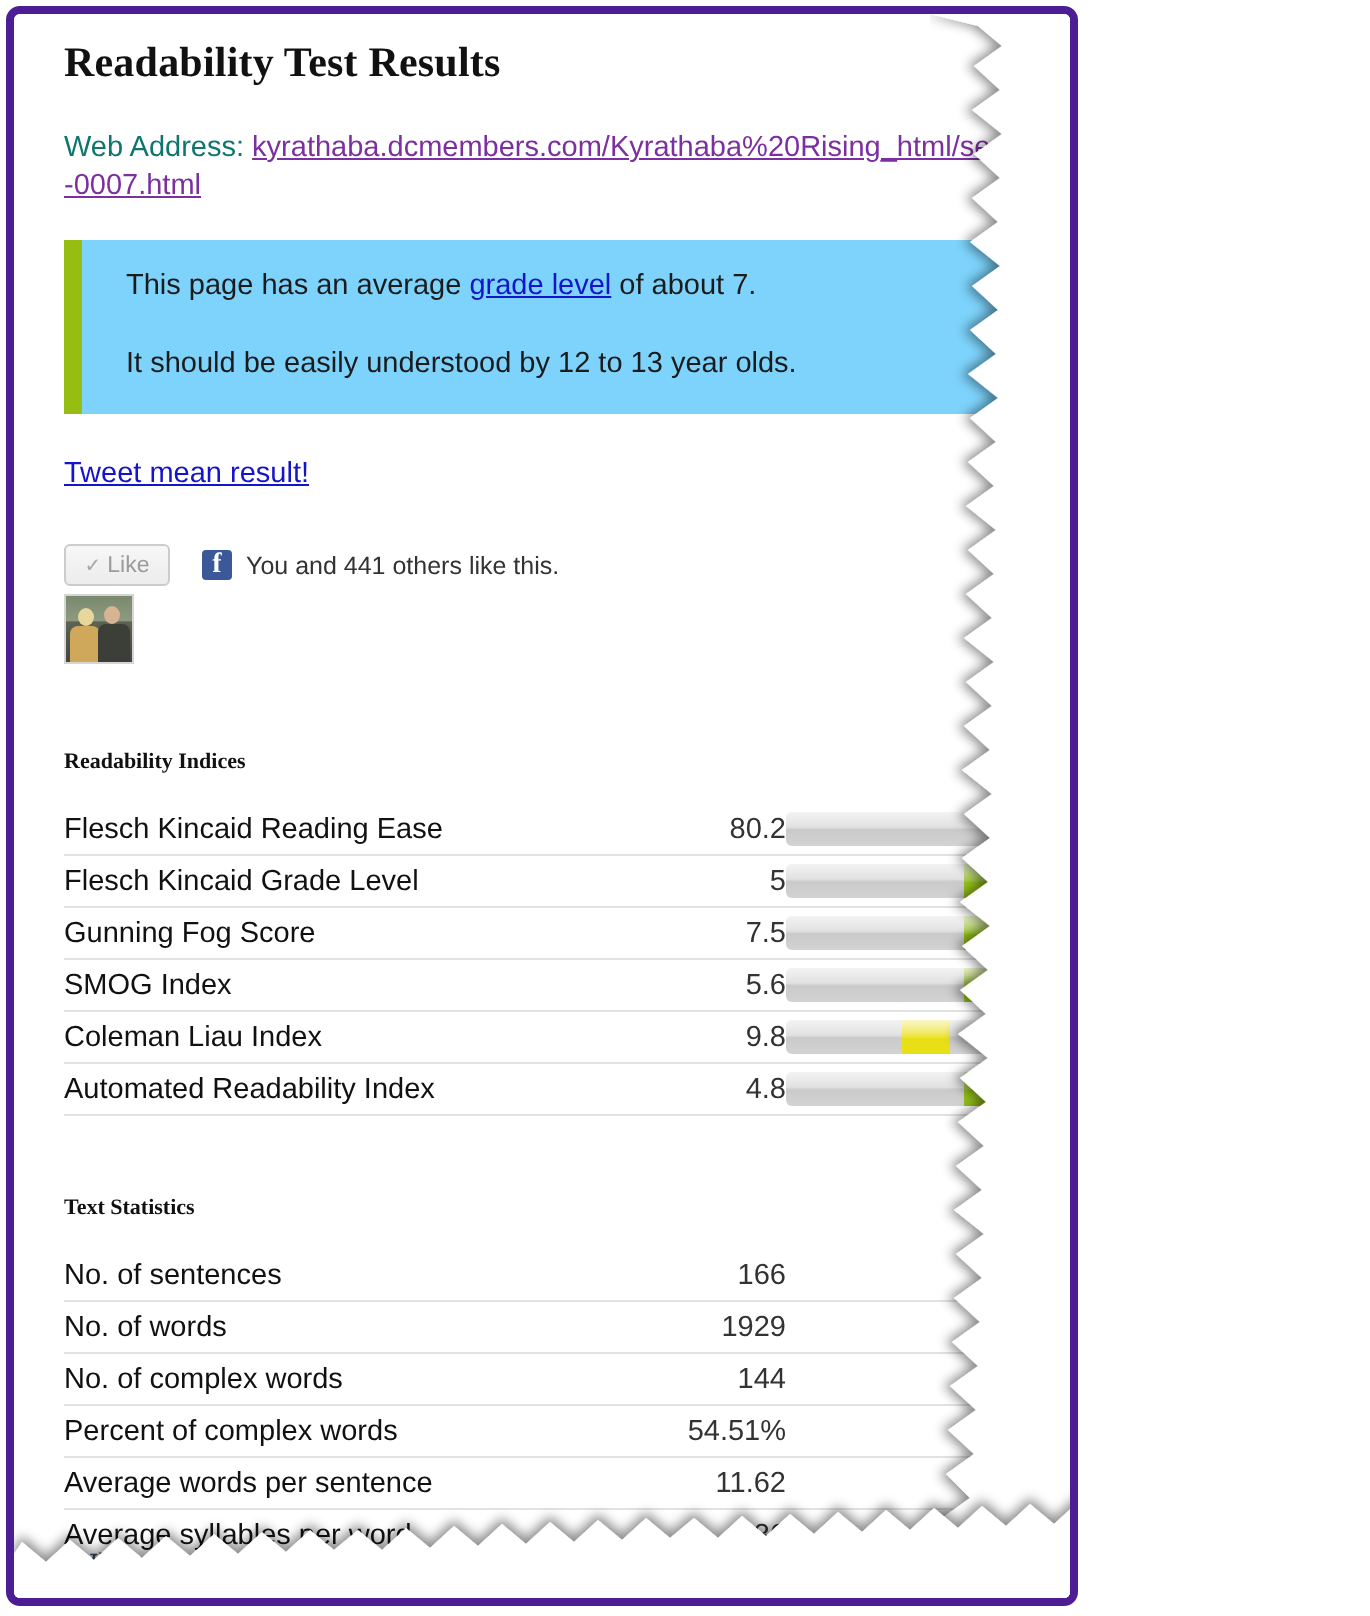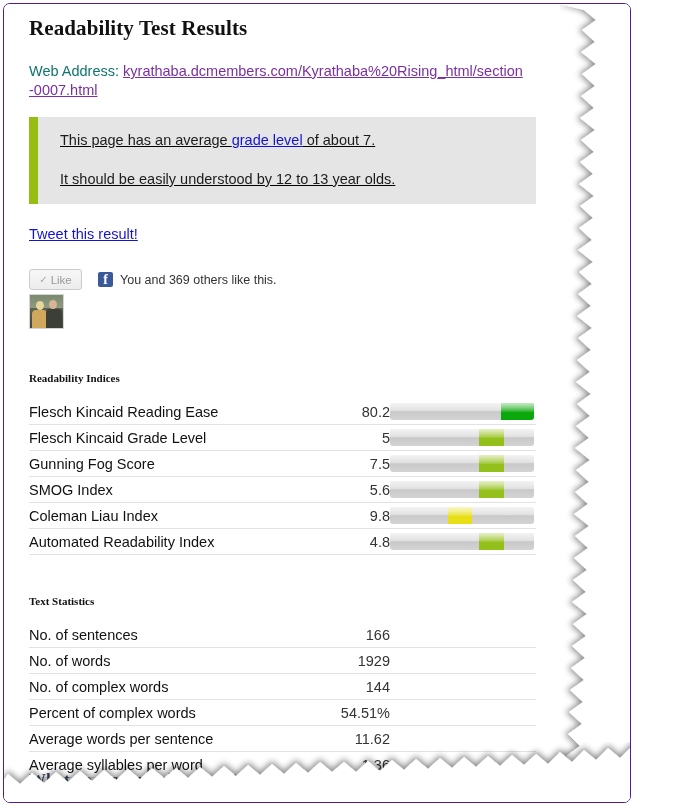--- a/index.html
+++ b/index.html
@@ -12,23 +12,23 @@
   }
   body {
     font-family: "Liberation Sans", sans-serif;
   }
 
   
   #frame {
     position: absolute;
     left: 3px;
     top: 3px;
-    width: 628px;
+    width: 536px;
     height: 800px;
-    border: 1px solid #4c1d95;
+    border: 4px solid #4c1d95;
     border-radius: 7px;
     box-sizing: border-box;
     background: #ffffff;
     overflow: hidden;
   }
   #paper {
     position: absolute;
     left: 0; top: 0;
     width: 676px;
     height: 800px;
@@ -81,25 +81,24 @@
   a.weblink {
     color: #7b2fa0;
     text-decoration: underline;
     word-break: break-all;
   }
 
   
   #summary-box {
     margin-top: 17px;
     width: 507px;
-    background: #e5e5e5;
+    background: #7dd3fc;
     border-left: 9px solid #95bd12;
     box-sizing: border-box;
     padding: 14px 0 15px 22px;
-    text-decoration: underline;
   }
   #summary-box p {
     margin: 0;
     font-size: 14.5px;
     color: #1b1b1b;
     line-height: 19px;
   }
   #summary-box p + p { margin-top: 20px; }
   a.bluelink {
     color: #1414cc;
@@ -271,29 +270,29 @@
     <div id="weburl-line">
       <span class="lbl">Web Address:</span>
       <a class="weblink" href="#">kyrathaba.dcmembers.com/Kyrathaba%20Rising_html/section-0007.html</a>
     </div>
 
     <div id="summary-box">
       <p><span>This page has an average </span><a class="bluelink" href="#">grade level</a><span> of about 7.</span></p>
       <p>It should be easily understood by 12 to 13 year olds.</p>
     </div>
 
-    <a id="tweet-link" href="#">Tweet this result!</a>
+    <a id="tweet-link" href="#">Tweet mean result!</a>
 
     <div id="fb-row">
       <div id="like-button">
         <span id="like-check">✓</span>
         <span>Like</span>
       </div>
       <div id="fb-logo">f</div>
-      <span id="fb-text">You and 369 others like this.</span>
+      <span id="fb-text">You and 441 others like this.</span>
     </div>
 
     <div id="avatar">
       <span class="head-a"></span>
       <span class="head-b"></span>
       <span class="body-a"></span>
       <span class="body-b"></span>
     </div>
 
     <h2 class="section-title" id="indices-title">Readability Indices</h2>

